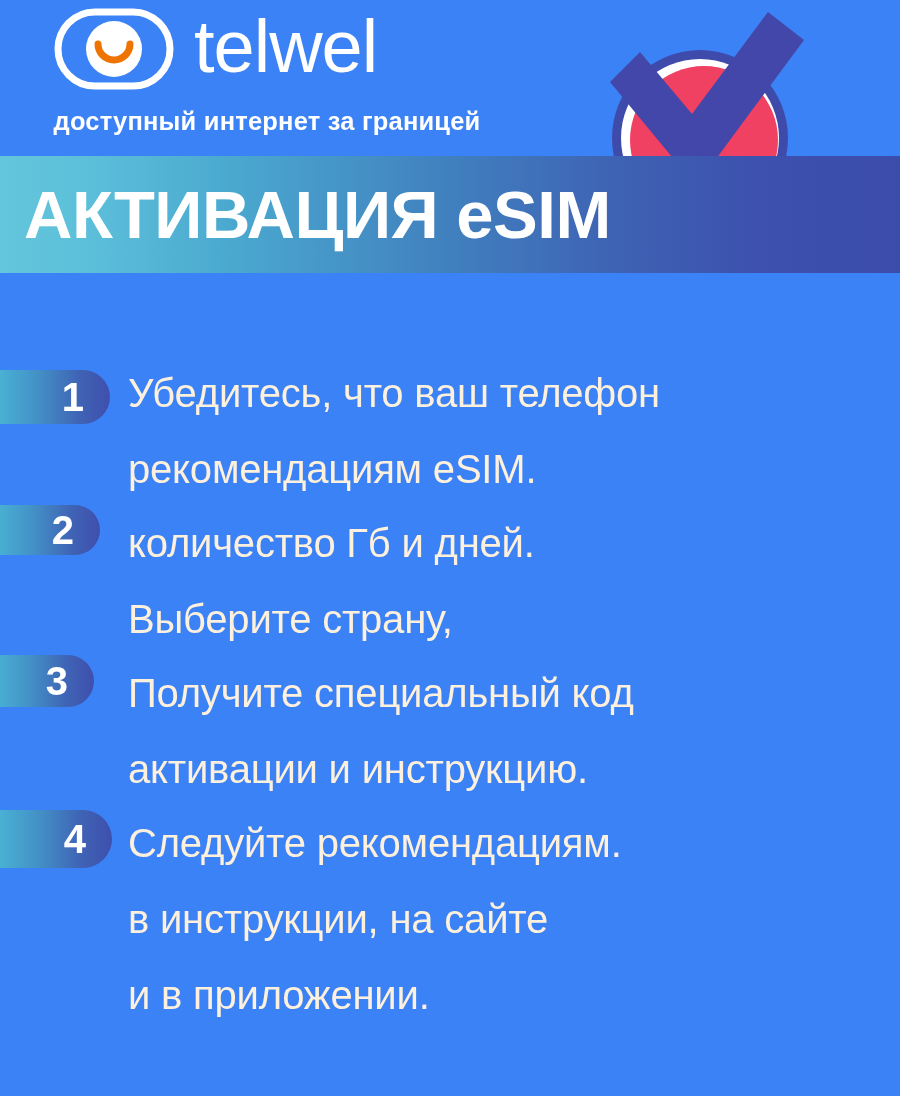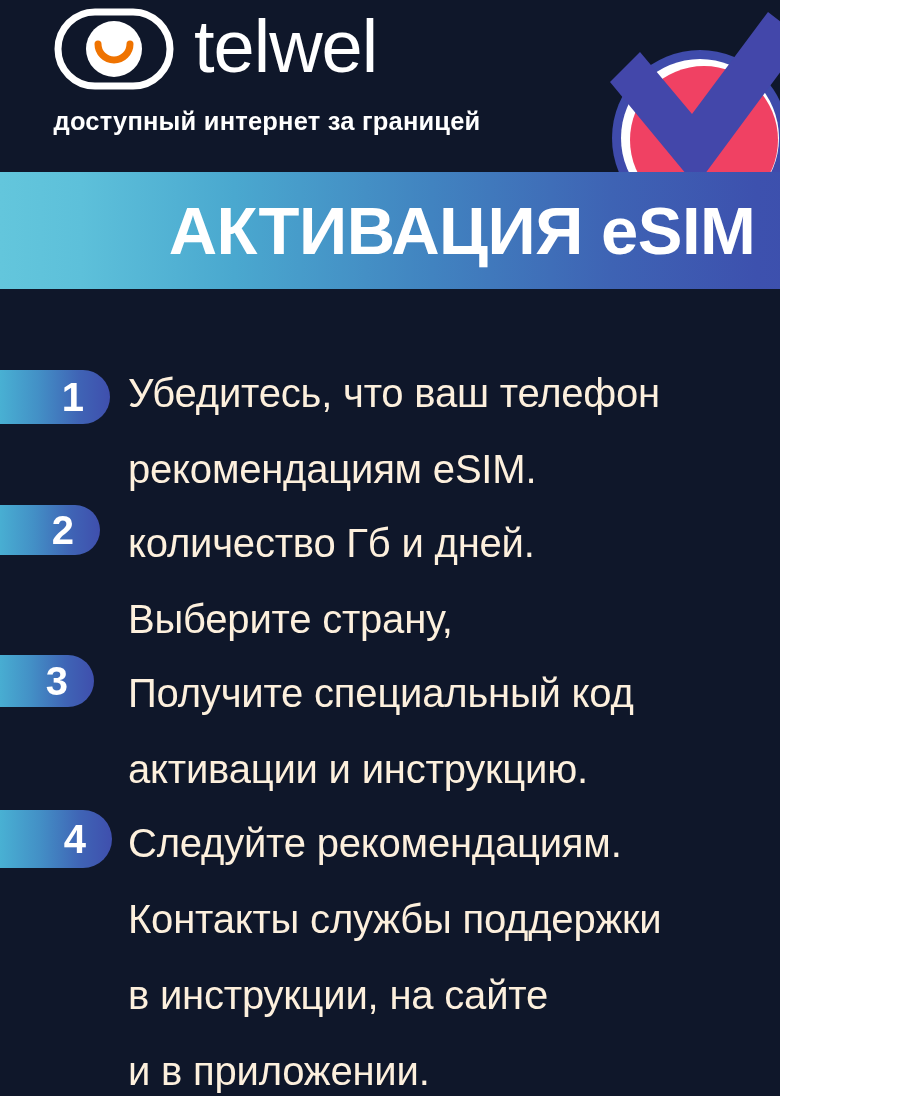--- a/index.html
+++ b/index.html
@@ -3,23 +3,23 @@
 <meta charset="utf-8">
 <title>Telwel eSIM activation infographic</title>
 <style>
   html, body {
     margin: 0;
     padding: 0;
     background: #ffffff;
   }
   .poster {
     position: relative;
-    width: 780px;
+    width: 900px;
     height: 1096px;
-    background: #0f172a;
+    background: #3b82f6;
     overflow: hidden;
     font-family: "Liberation Sans", sans-serif;
     -webkit-font-smoothing: antialiased;
   }
 
   
   .brand {
     position: absolute;
     left: 32px;
     top: 6px;
@@ -68,34 +68,34 @@
     left: 596px;
     top: 6px;
     width: 216px;
     height: 220px;
   }
 
   
   .banner {
     position: absolute;
     left: 0;
-    top: 172px;
+    top: 156px;
     width: 900px;
     height: 117px;
     background: linear-gradient(90deg,
       #63c6dc 0%,
       #5dc0da 9%,
       #4aa8cf 26%,
       #4183c0 48%,
       #3e63b4 68%,
       #3d51ae 84%,
       #3c4cab 100%);
     display: flex;
     align-items: center;
-    justify-content: center;
+    justify-content: flex-start;
     box-sizing: border-box;
     padding-left: 24px;
   }
   .banner-title {
     color: #ffffff;
     font-size: 67px;
     line-height: 70px;
     font-weight: 700;
     letter-spacing: -0.5px;
     white-space: nowrap;
@@ -232,20 +232,19 @@
         <div class="step-line">активации и инструкцию.</div>
       </div>
     </div>
 
     <div class="step step-4">
       <div class="badge">
         <span class="badge-num">4</span>
       </div>
       <div class="step-lines">
         <div class="step-line">Следуйте рекомендациям.</div>
-        <div class="step-line">Контакты службы поддержки</div>
         <div class="step-line">в инструкции, на сайте</div>
         <div class="step-line">и в приложении.</div>
       </div>
     </div>
 
   </div>
 </div>
 
 </body></html>

